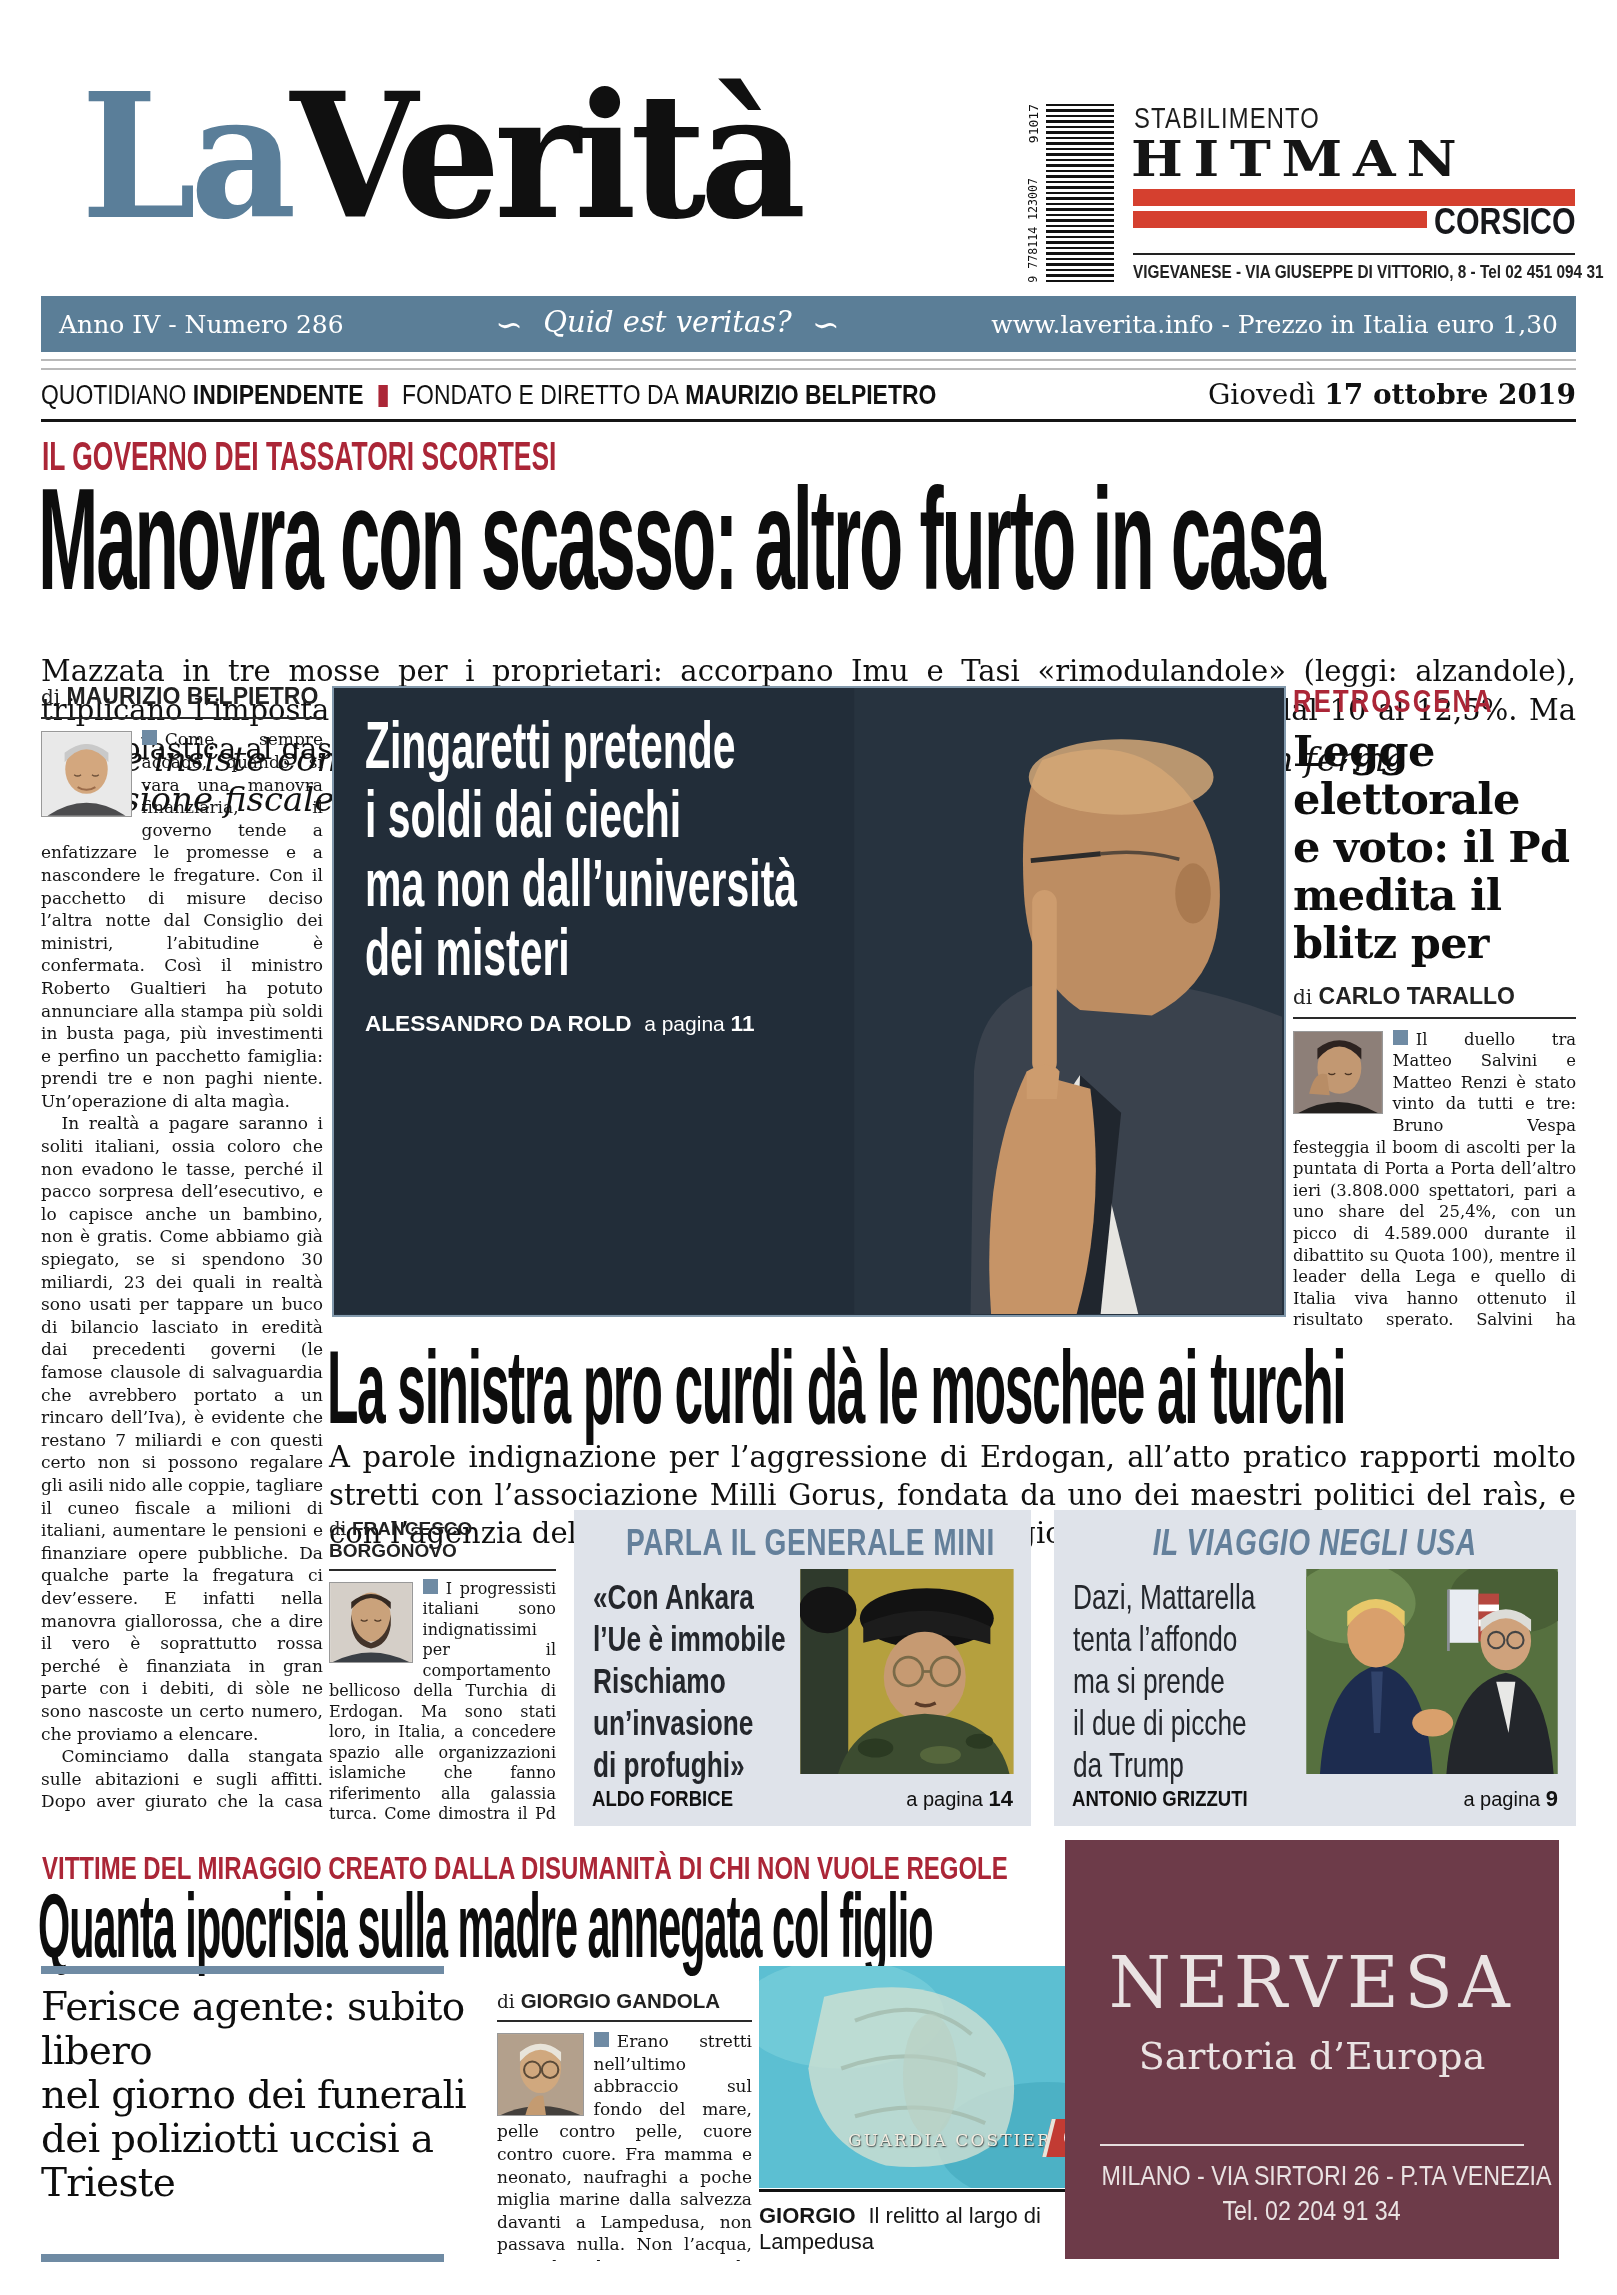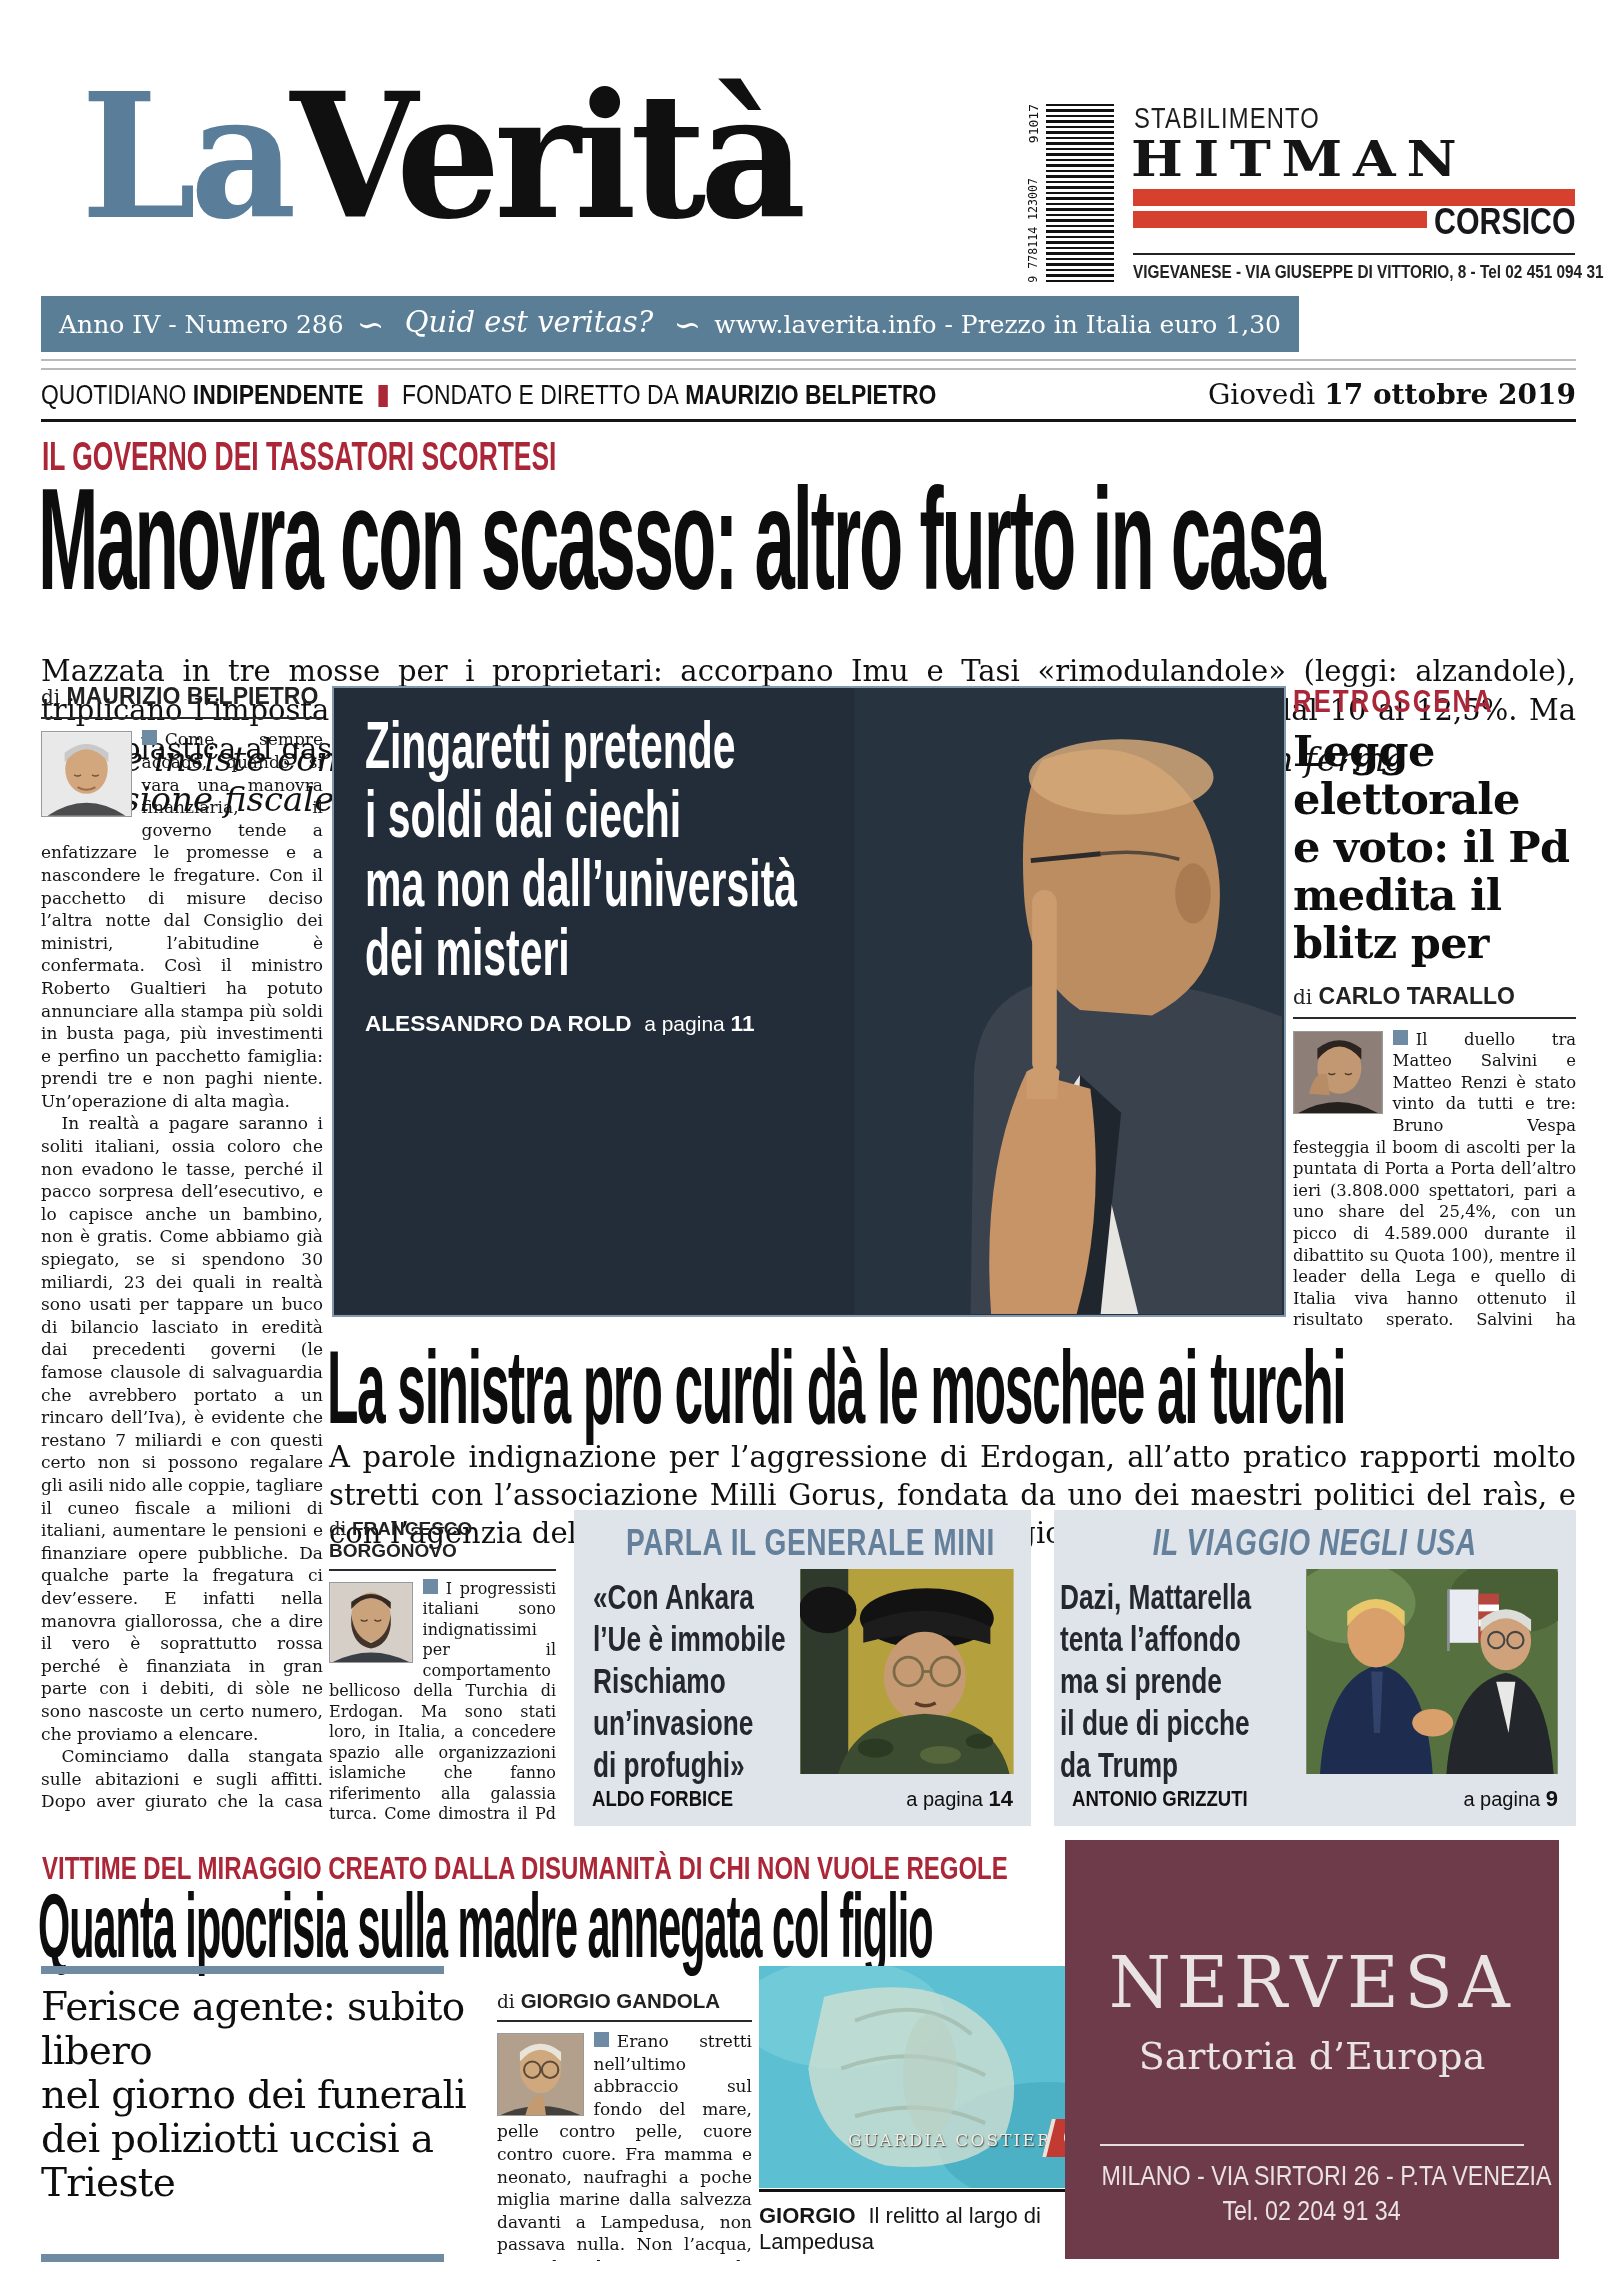--- a/index.html
+++ b/index.html
@@ -52,21 +52,21 @@
     <div class="abs" style="left:110px;top:110px;width:294px;height:17px;background:#d5402f;"></div>
     <div class="abs" style="left:411px;top:100px;font-size:37px;font-weight:700;color:#17181c;">
       <span class="cx" style="transform:scaleX(.82);">CORSICO</span>
     </div>
     <div class="abs" style="left:110px;top:152px;width:442px;height:2.1px;background:#222;"></div>
     <div class="abs" style="left:110px;top:160px;font-size:18.5px;font-weight:700;color:#222;">
       <span class="cx" style="transform:scaleX(.83);">VIGEVANESE - VIA GIUSEPPE DI VITTORIO, 8 - Tel 02 451 094 31</span>
     </div>
   </div>
 
-  <div class="abs" style="left:41px;top:296px;width:1258px;height:56px;background:#5b7e97;color:#fff;
+  <div class="abs" style="left:41px;top:296px;width:1535px;height:56px;background:#5b7e97;color:#fff;
               display:flex;align-items:center;justify-content:space-between;padding:0 18px;box-sizing:border-box;">
     <span class="serif" style="font-size:25px;">Anno IV - Numero 286</span>
     <span style="font-size:29px;">
       <span class="serif" style="font-size:33px;vertical-align:middle;">∽</span>
       <span class="serif" style="font-style:italic;margin:0 12.3px;">Quid est veritas?</span>
       <span class="serif" style="font-size:33px;vertical-align:middle;">∽</span>
     </span>
     <span class="serif" style="font-size:25px;">www.laverita.info - Prezzo in Italia euro 1,30</span>
   </div>
 
@@ -228,21 +228,21 @@
       <span style="font-size:20px;">
         <span>a pagina</span> <b style="font-size:22px;">14</b>
       </span>
     </div>
   </div>
 
   <div class="abs" style="left:1054px;top:1510px;width:522px;height:316px;background:#dfe3ea;">
     <div style="text-align:center;margin-top:12.3px;font-style:italic;">
       <span class="cxc boxkicker" style="transform:scaleX(.78);font-size:36px;">IL VIAGGIO NEGLI USA</span>
     </div>
-    <div class="abs" style="left:6px;top:66px;font-size:35px;font-weight:700;color:#24272c;line-height:42px;">
+    <div class="abs" style="left:19px;top:66px;font-size:35px;font-weight:400;color:#24272c;line-height:42px;">
       <div><span class="cx" style="transform:scaleX(.75);">Dazi, Mattarella</span></div>
       <div><span class="cx" style="transform:scaleX(.75);">tenta l’affondo</span></div>
       <div><span class="cx" style="transform:scaleX(.75);">ma si prende</span></div>
       <div><span class="cx" style="transform:scaleX(.75);">il due di picche</span></div>
       <div><span class="cx" style="transform:scaleX(.75);">da Trump</span></div>
     </div>
     <svg class="abs" style="left:252px;top:59px;" width="252" height="205" viewBox="0 0 368 300">
       <rect width="368" height="300" fill="#56703f"></rect>
       <ellipse cx="70" cy="50" rx="90" ry="60" fill="#6d8a52"></ellipse>
       <ellipse cx="300" cy="40" rx="90" ry="55" fill="#495f36"></ellipse>

